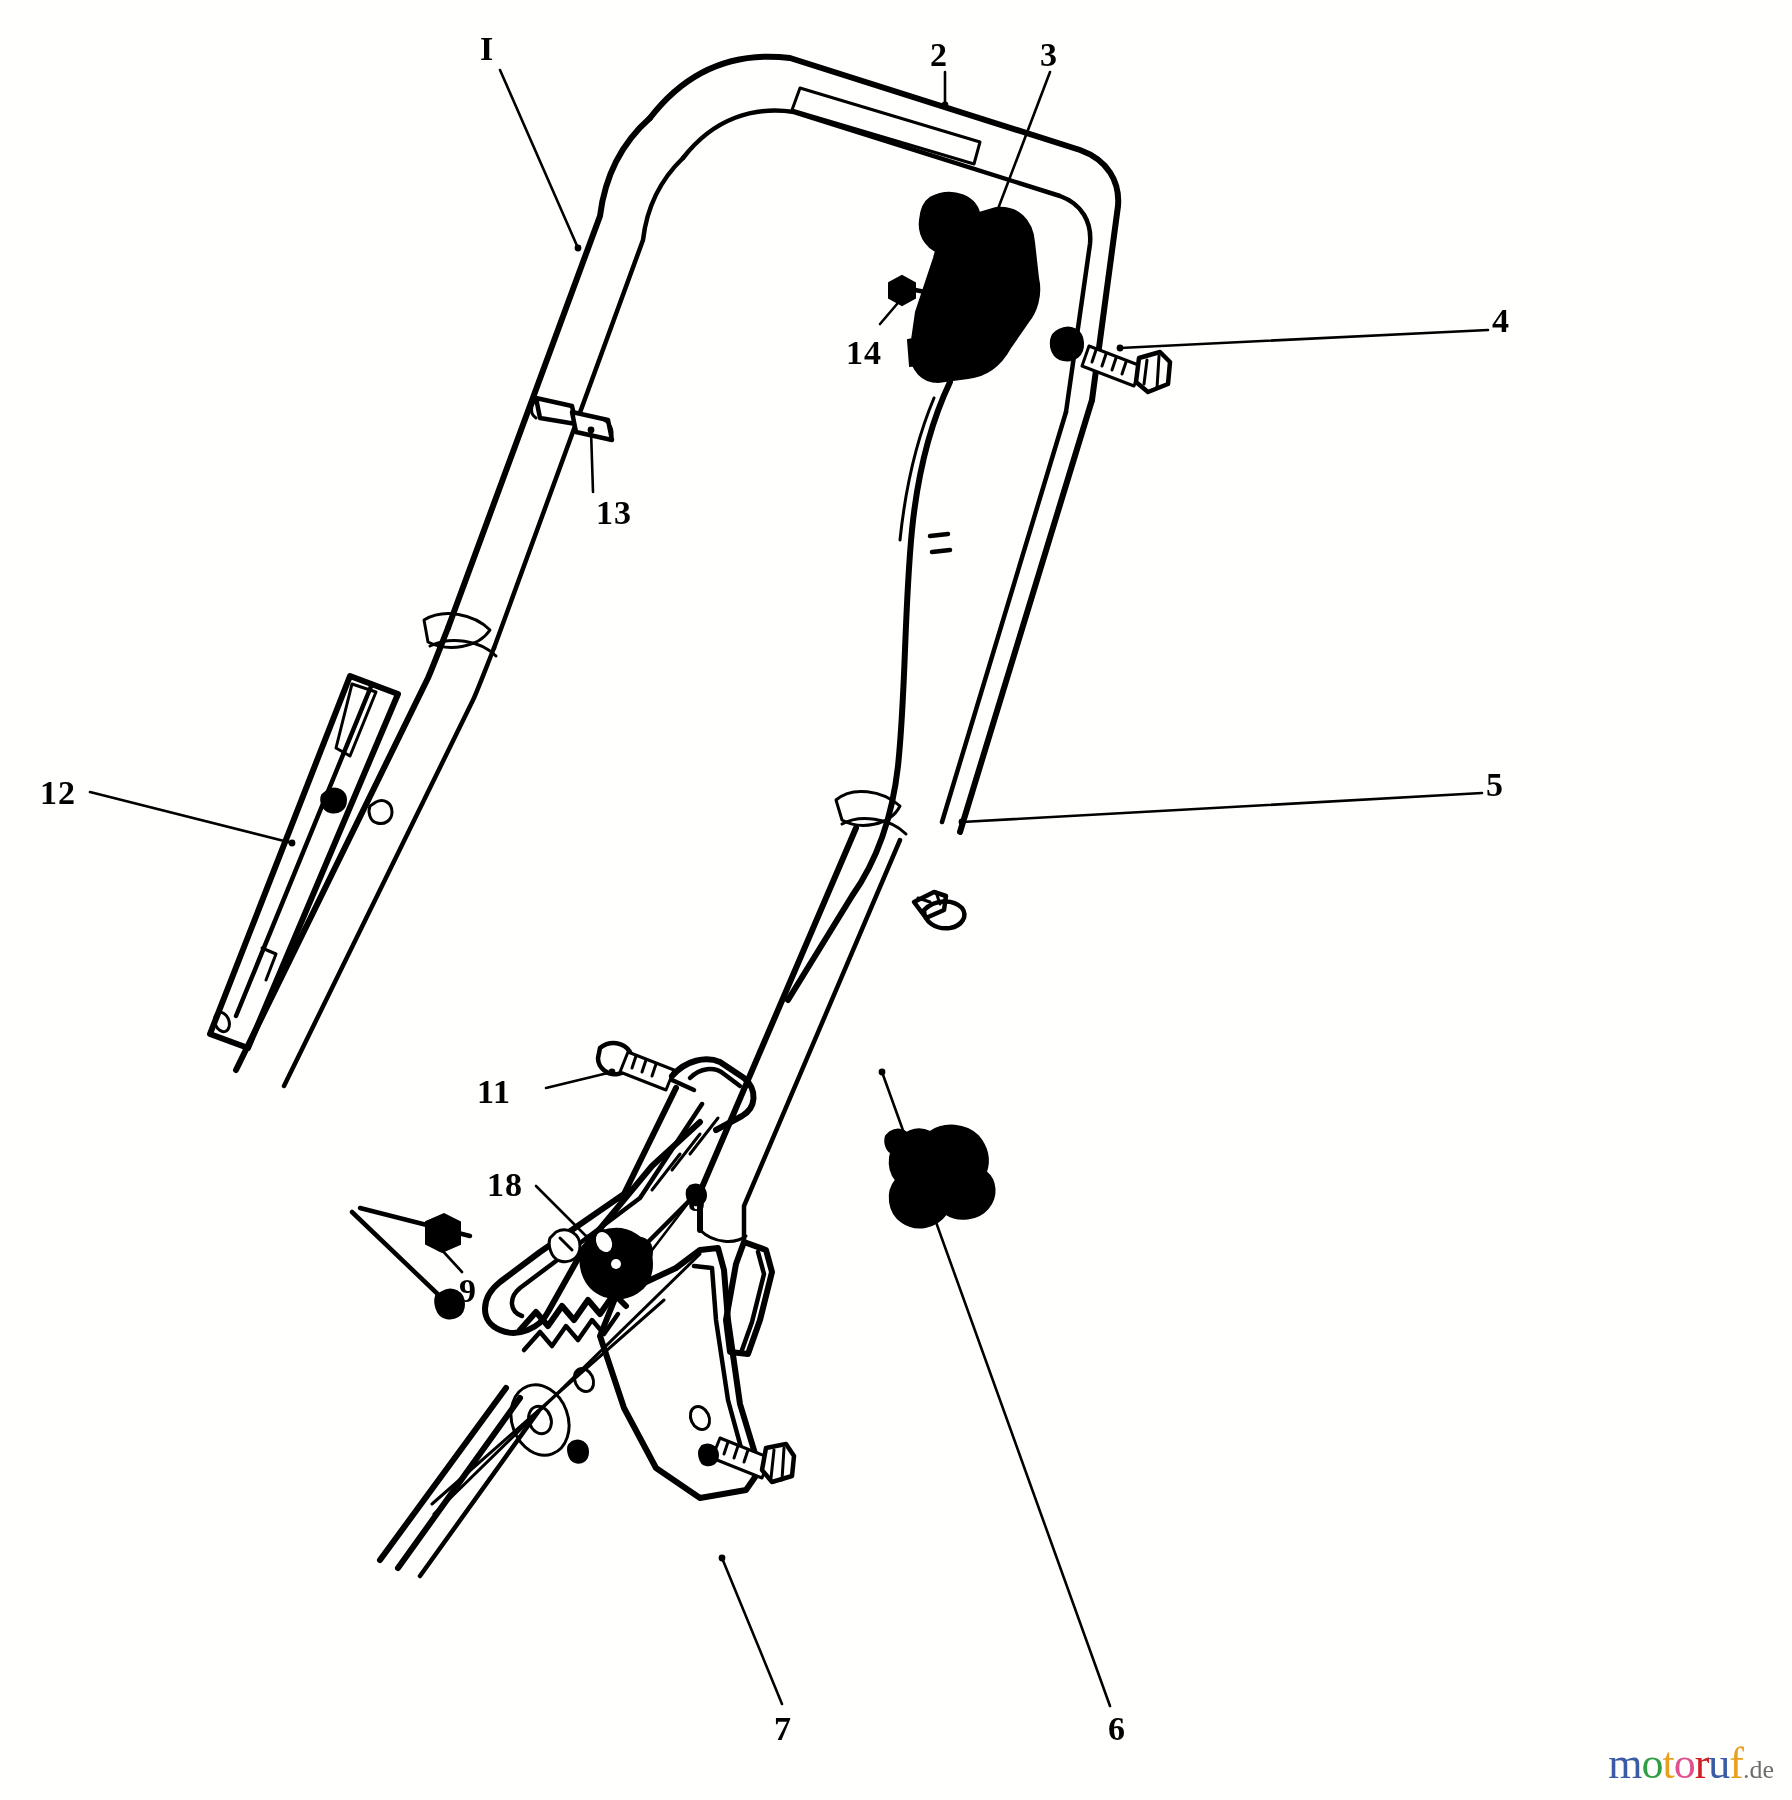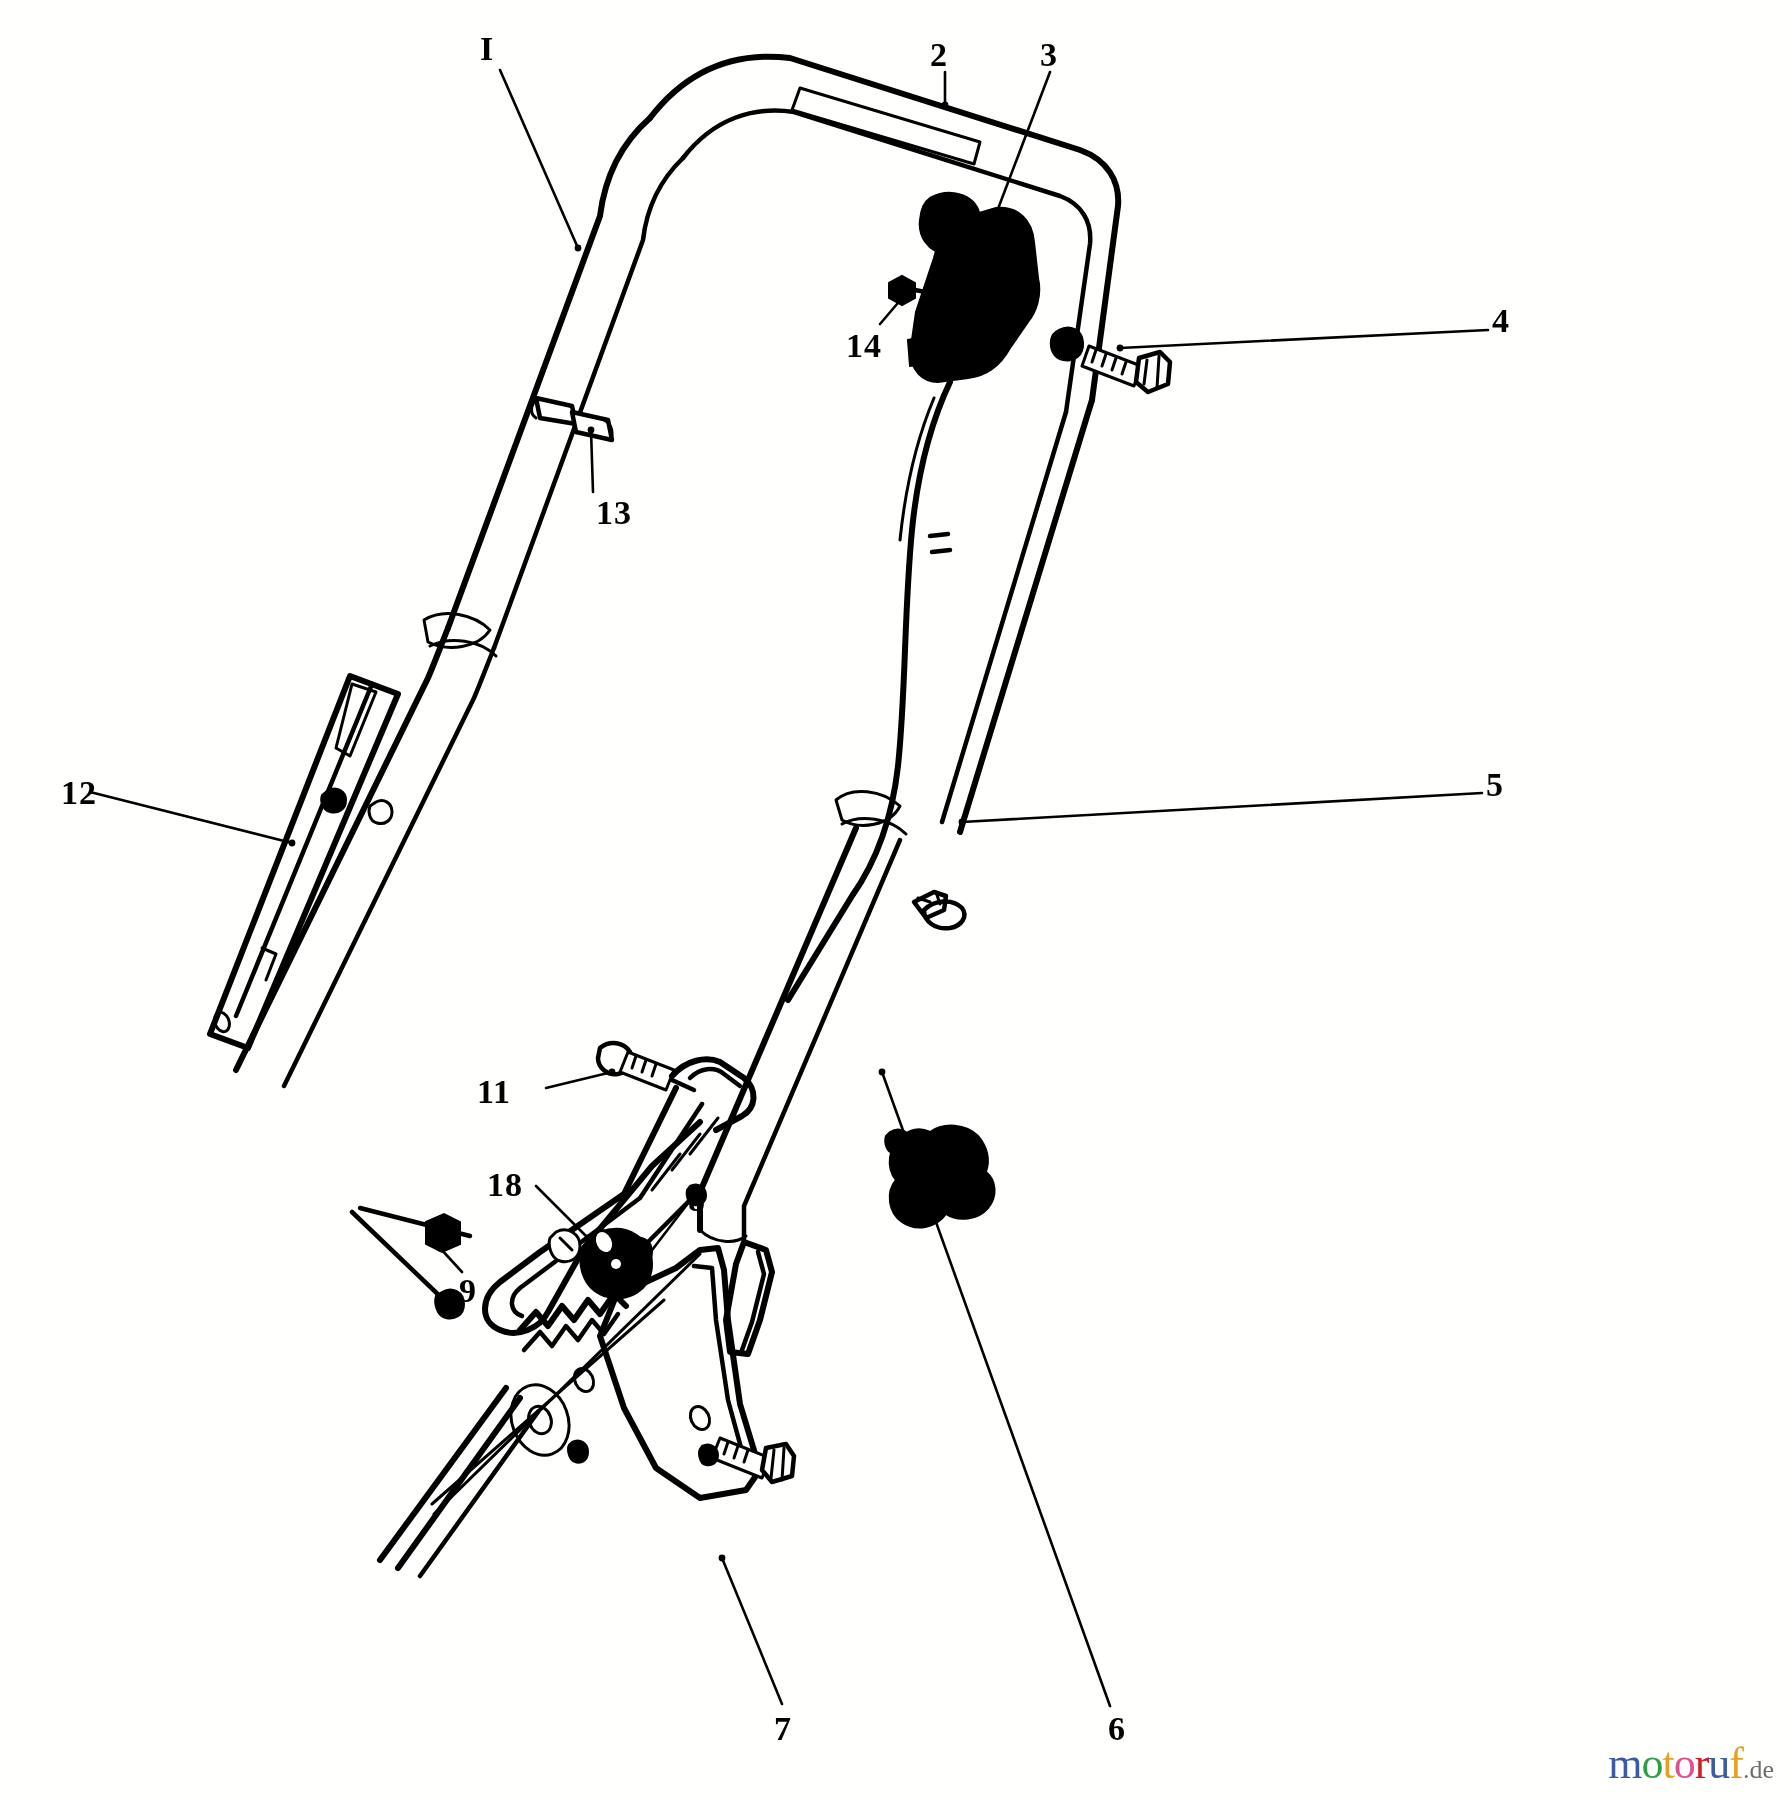--- a/index.html
+++ b/index.html
@@ -320,22 +320,22 @@
       <div class="callout-label" style="left: 930px; top: 38px;">2</div>
       <div class="callout-label" style="left: 1040px; top: 38px;">3</div>
       <div class="callout-label" style="left: 1492px; top: 304px;">4</div>
       <div class="callout-label" style="left: 1486px; top: 768px;">5</div>
       <div class="callout-label" style="left: 1108px; top: 1712px;">6</div>
       <div class="callout-label" style="left: 774px; top: 1712px;">7</div>
       <div class="callout-label" style="left: 688px; top: 1183px;">8</div>
       <div class="callout-label" style="left: 459px; top: 1274px;">9</div>
       <div class="callout-label" style="left: 487px; top: 1168px;">18</div>
       <div class="callout-label" style="left: 477px; top: 1075px; font-family: Liberation Serif, serif;">11</div>
-      <div class="callout-label" style="left: 40px; top: 776px; margin-left: 21px;">12</div>
+      <div class="callout-label" style="left: 40px; top: 776px;">12</div>
       <div class="callout-label" style="left: 596px; top: 496px;">13</div>
-      <div class="callout-label" style="left: 846px; top: 329px;">14</div>
+      <div class="callout-label" style="left: 846px; top: 336px;">14</div>
     </div>
 
   <div id="watermark">
     <span id="wm-letters"><span class="wm-l" style="color: rgb(59, 91, 165);">m</span><span class="wm-l" style="color: rgb(47, 158, 68);">o</span><span class="wm-l" style="color: rgb(232, 160, 32);">t</span><span class="wm-l" style="color: rgb(224, 80, 143);">o</span><span class="wm-l" style="color: rgb(207, 32, 39);">r</span><span class="wm-l" style="color: rgb(59, 91, 165);">u</span><span class="wm-l" style="color: rgb(232, 160, 32);">f</span></span><span class="wm-de" id="wm-de" style="color: rgb(110, 110, 110);">.de</span>
   </div>
 
 </div>
 
 </body></html>

